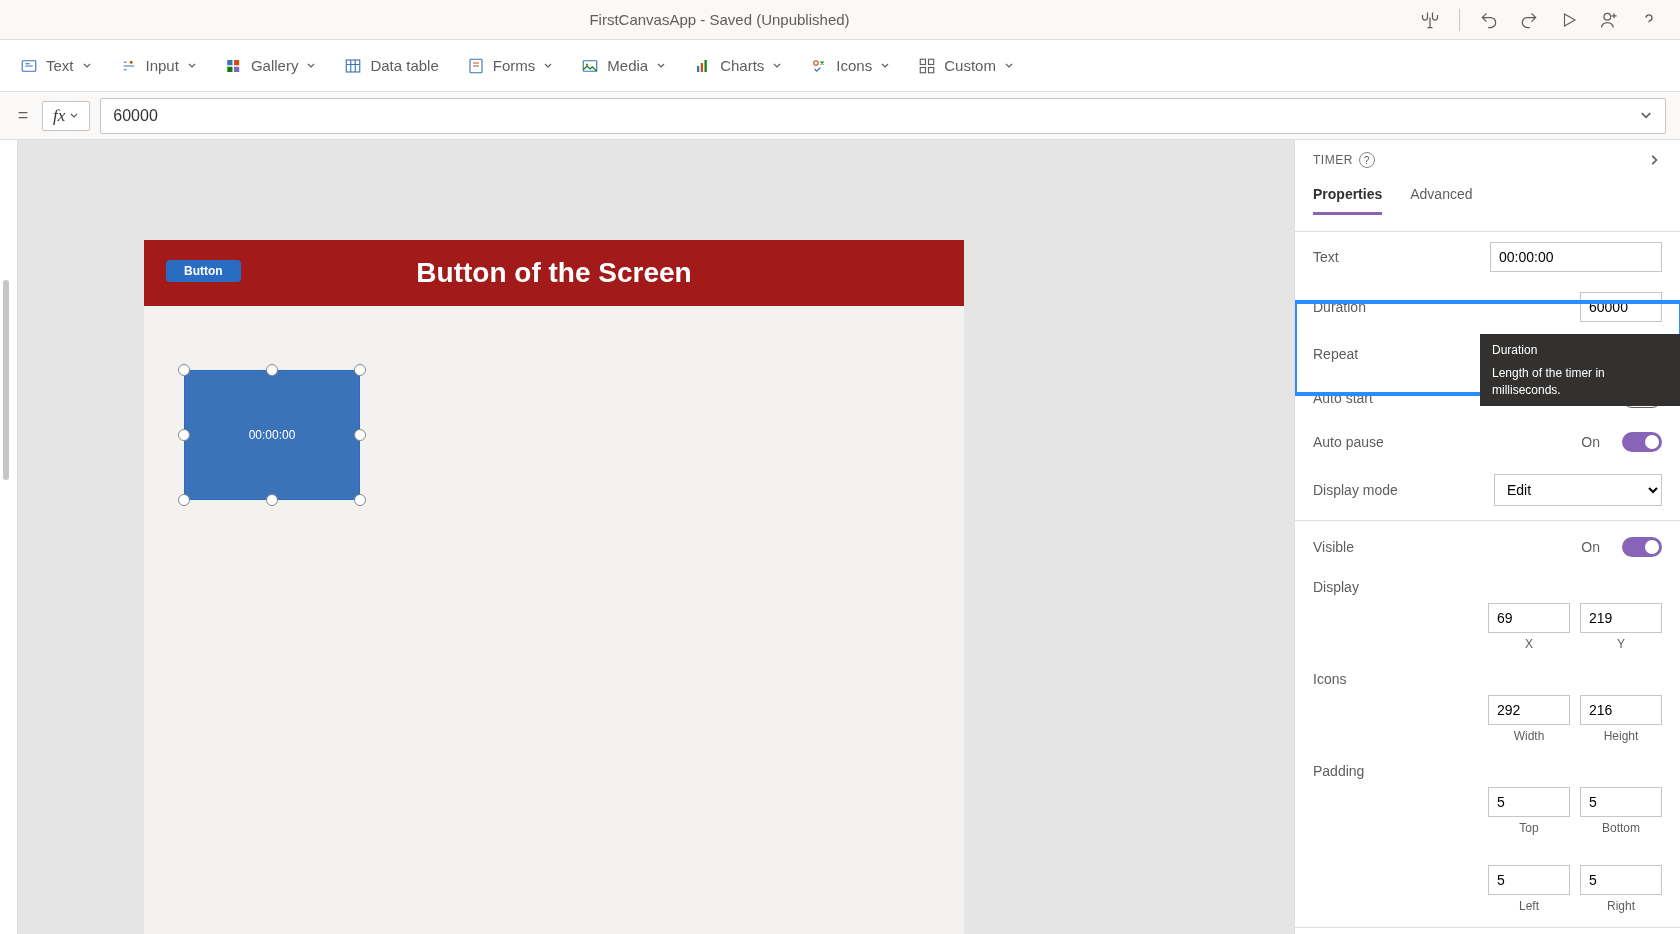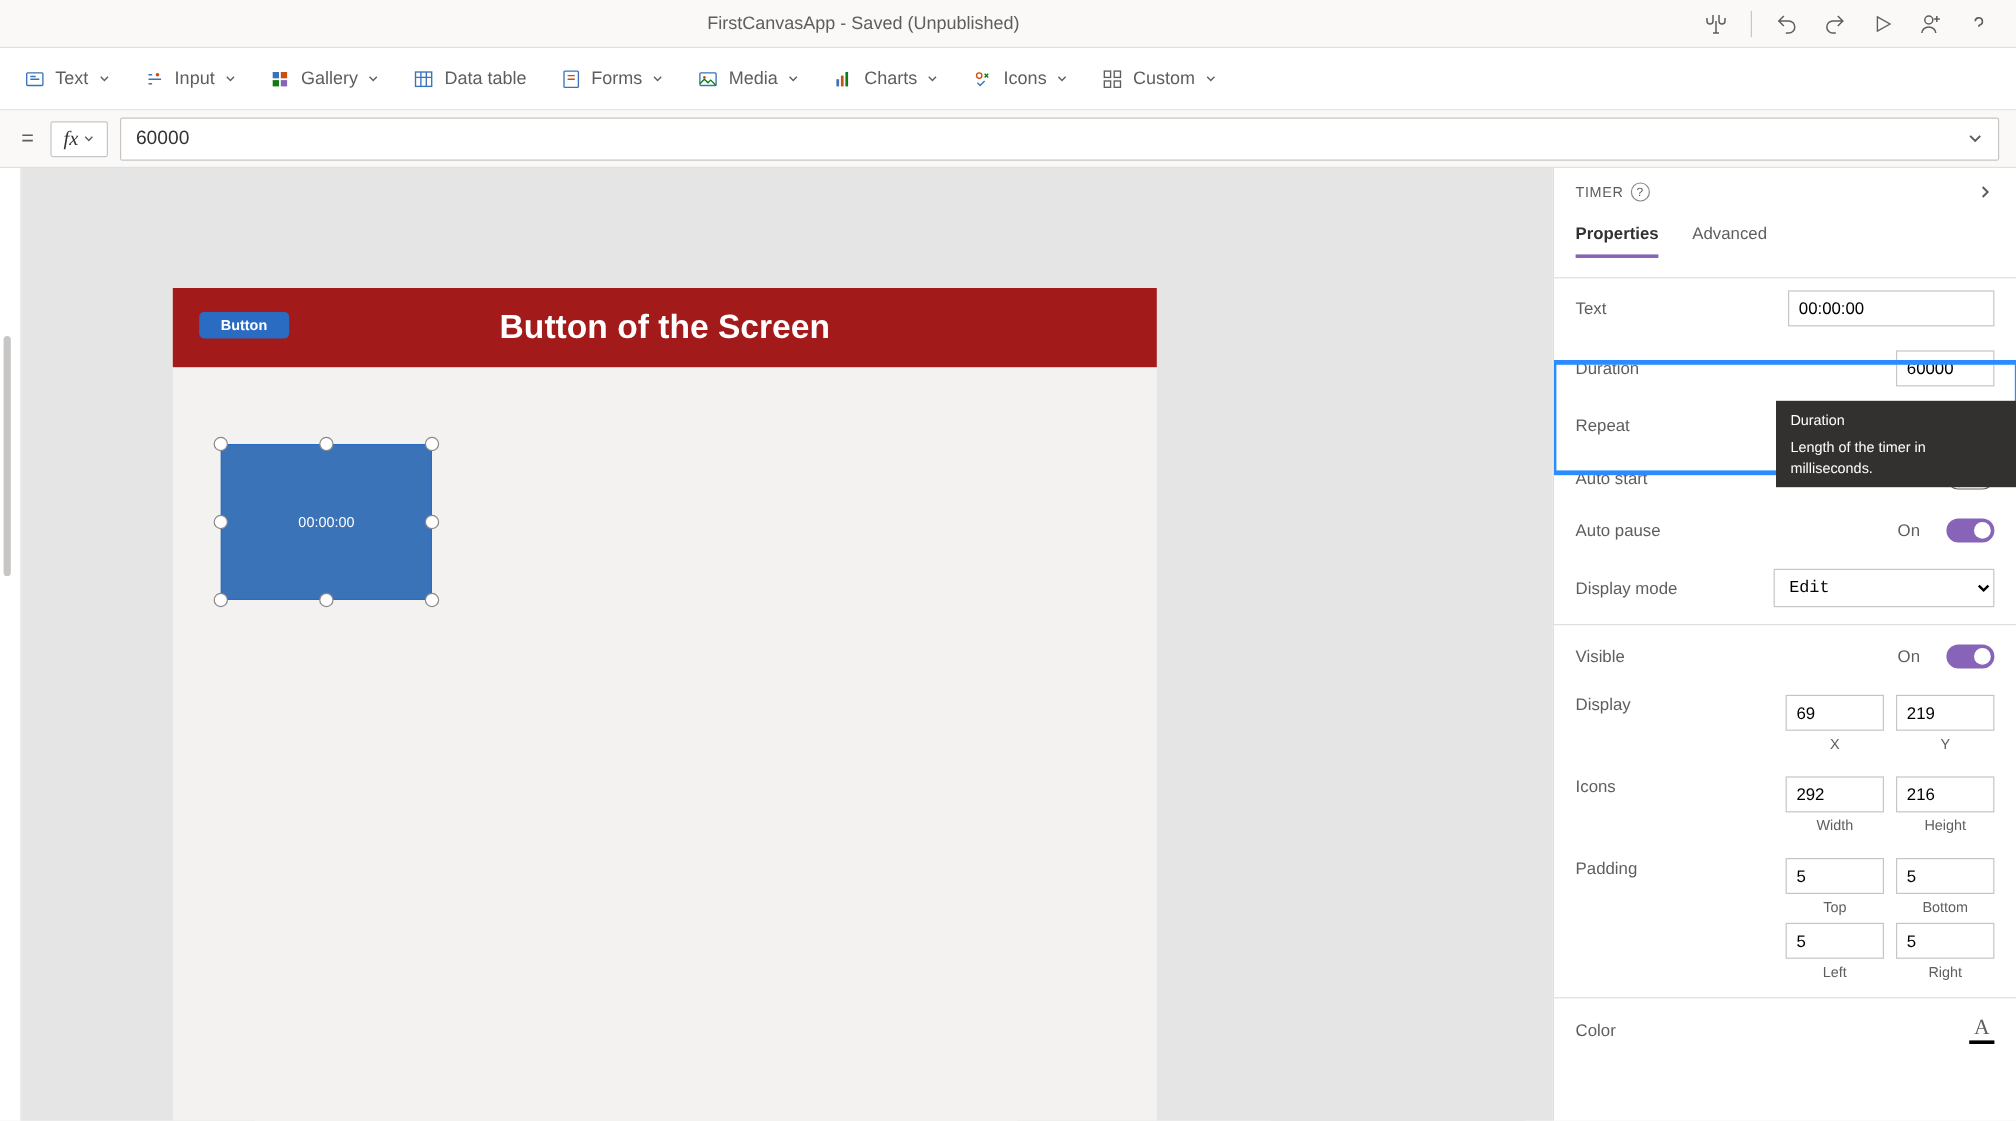--- a/index.html
+++ b/index.html
@@ -40,31 +40,31 @@
 .props .phead .ptype .qmark { width:16px; height:16px; border:1px solid #8a8886; border-radius:50%; display:flex; align-items:center; justify-content:center; font-size:10px; }
 .props .phead .ptype .chevr { margin-left:auto; cursor:pointer; }
 .props .phead .pname { font-size:18px; color:#323130; margin-top:6px; }
 .props .ptabs { display:flex; gap:28px; padding:14px 18px 16px; border-bottom:1px solid #e1dfdd; }
 .props .ptabs .ptab { font-size:14px; color:#605e5c; padding-bottom:10px; cursor:pointer; }
 .props .ptabs .ptab.active { color:#323130; font-weight:600; border-bottom:3px solid #8764b8; }
 .props .pbody { padding:0; }
 .props .prow { display:flex; align-items:center; justify-content:space-between; padding:10px 18px; font-size:14px; color:#605e5c; min-height:44px; }
 .props .prow input[type=text] { width:172px; padding:6px 8px; border:1px solid #c8c6c4; font-size:14px; text-align:left; }
 .props .prow input.num { width:82px; text-align:left; }
-.props .prow .dual { display:flex; gap:10px; }
+.props .prow .dual { display:flex; gap:10px;margin-top:24px; }
 .props .prow .dual .col { display:flex; flex-direction:column; align-items:center; gap:4px; }
 .props .prow .dual .sub { font-size:12px; color:#605e5c; }
 .props .prow .toggle { display:flex; align-items:center; gap:22px;text-align:center; }
 .props .prow .toggle .track { width:40px; height:20px; border-radius:10px; position:relative; cursor:pointer; }
 .props .prow .toggle .track.on { background:#8764b8; }
 .props .prow .toggle .track.off { background:#fff; border:1px solid #605e5c; }
 .props .prow .toggle .knob { width:14px; height:14px; background:#fff; border-radius:50%; position:absolute; top:3px; }
 .props .prow .toggle .track.on .knob { right:3px; }
 .props .prow .toggle .track.off .knob { left:3px; background:#605e5c; }
-.props .prow select { width:184px; padding:6px 8px; border:1px solid #c8c6c4; font-size:14px; background:#fff;font-family:Liberation Mono, monospace; }
+.props .prow select { width:168px; padding:6px 8px; border:1px solid #c8c6c4; font-size:14px; background:#fff; }
 .props .divider { height:1px; background:#e1dfdd; margin:4px 0; }
 
 .highlight-box { position:absolute; border:4px solid #2a8cff; pointer-events:none; }
 .tooltip { position:absolute; background:#323130; color:#fff; font-size:12px; padding:8px 12px; max-width:200px; line-height:1.4; }
 .tooltip .ttitle { font-weight:400; margin-bottom:6px; }
 
 svg { display:block; }
 </style>
 </head>
 <body>

